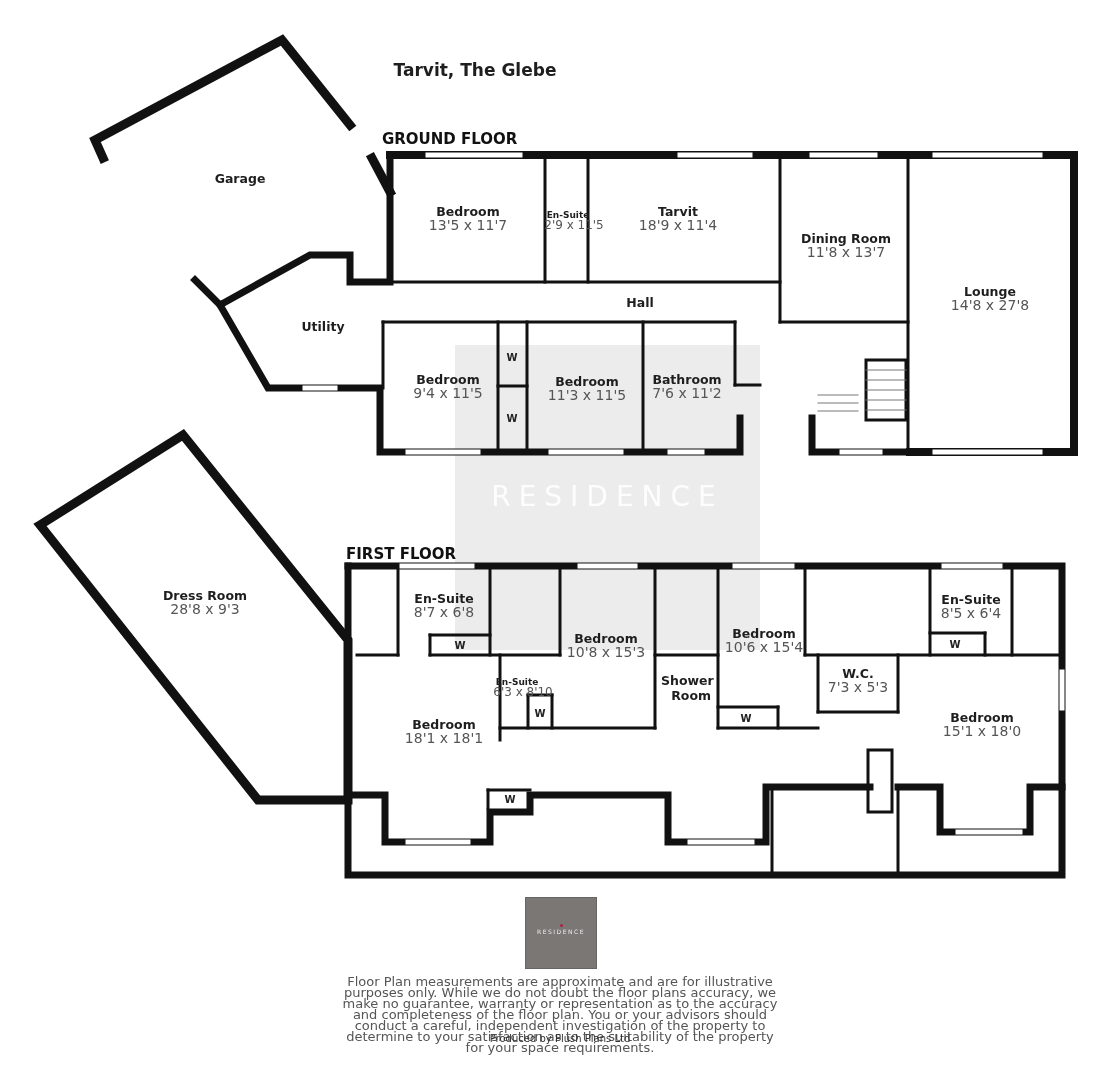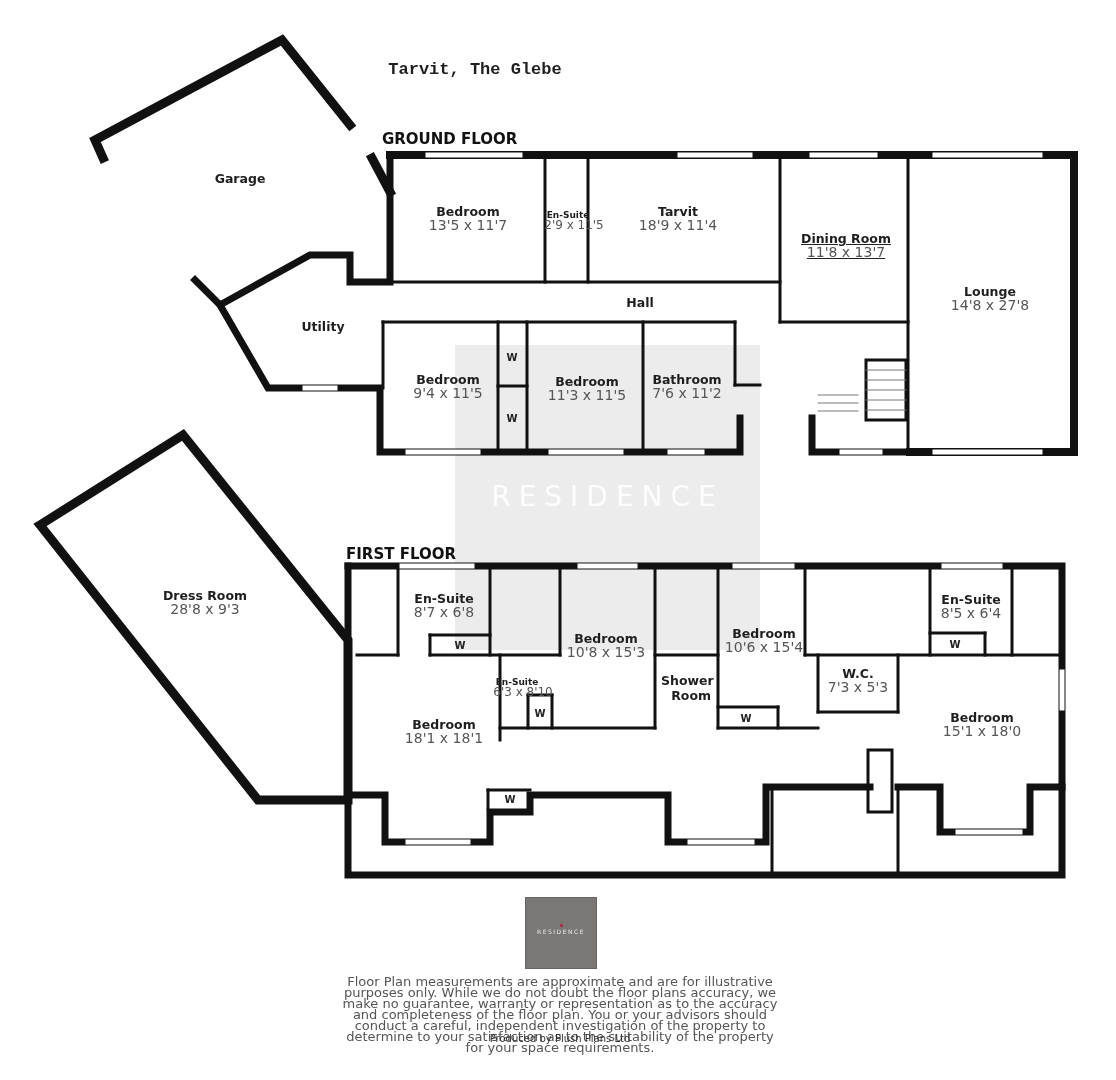--- a/index.html
+++ b/index.html
@@ -17,21 +17,21 @@
   .watermark span { position:absolute; left:0; right:0; top:135px; text-align:center; font-size:28px; letter-spacing:8px; color:rgba(255,255,255,0.9); }
   .logo { position:absolute; left:525px; top:897px; width:70px; height:70px; background:#7a7774; border:1px solid #666; }
   .logo span { position:absolute; left:0; right:0; top:30px; text-align:center; font-size:6px; letter-spacing:1.5px; color:#eee; }
   .logo i { position:absolute; left:34px; top:26px; width:3px; height:3px; border-radius:50%; background:#b02040; }
   .disclaimer { position:absolute; left:340px; width:440px; top:976px; text-align:center; font-size:13px; line-height:11px; color:#555; }
   .producer { position:absolute; left:340px; width:440px; top:1033px; text-align:center; font-size:10px; color:#333; }
 </style>
 </head>
 <body>
 
-<div class="title" style="width:950px;font-family:Liberation Mono, monospace;">Tarvit, The Glebe</div>
+<div class="title" style="width:950px;">Tarvit, The Glebe</div>
 
 <div class="watermark">
     <span>RESIDENCE</span>
   </div>
 
 <svg class="plan" width="1116" height="1080" viewBox="0 0 1116 1080">
   <g fill="none" stroke="#111" stroke-linecap="square">
 
     <polyline points="103,158 95,140 282,40 350,125" stroke-width="9"></polyline>
     <polyline points="372,158 390,192" stroke-width="9"></polyline>
@@ -147,21 +147,21 @@
     <div class="d">13'5 x 11'7</div>
   </div>
 <div class="room small" style="left:568px;top:220px;">
     <div class="n">En-Suite</div>
     <div class="d">2'9 x 11'5</div>
   </div>
 <div class="room" style="left:678px;top:218px;">
     <div class="n">Tarvit</div>
     <div class="d">18'9 x 11'4</div>
   </div>
-<div class="room" style="left:846px;top:245px;text-decoration:underline;">
+<div class="room" style="left:846px;top:245px;">
     <div class="n">Dining Room</div>
     <div class="d">11'8 x 13'7</div>
   </div>
 <div class="room" style="left:990px;top:298px;">
     <div class="n">Lounge</div>
     <div class="d">14'8 x 27'8</div>
   </div>
 <div class="room" style="left:640px;top:302px;">
     <div class="n">Hall</div>
   </div>

